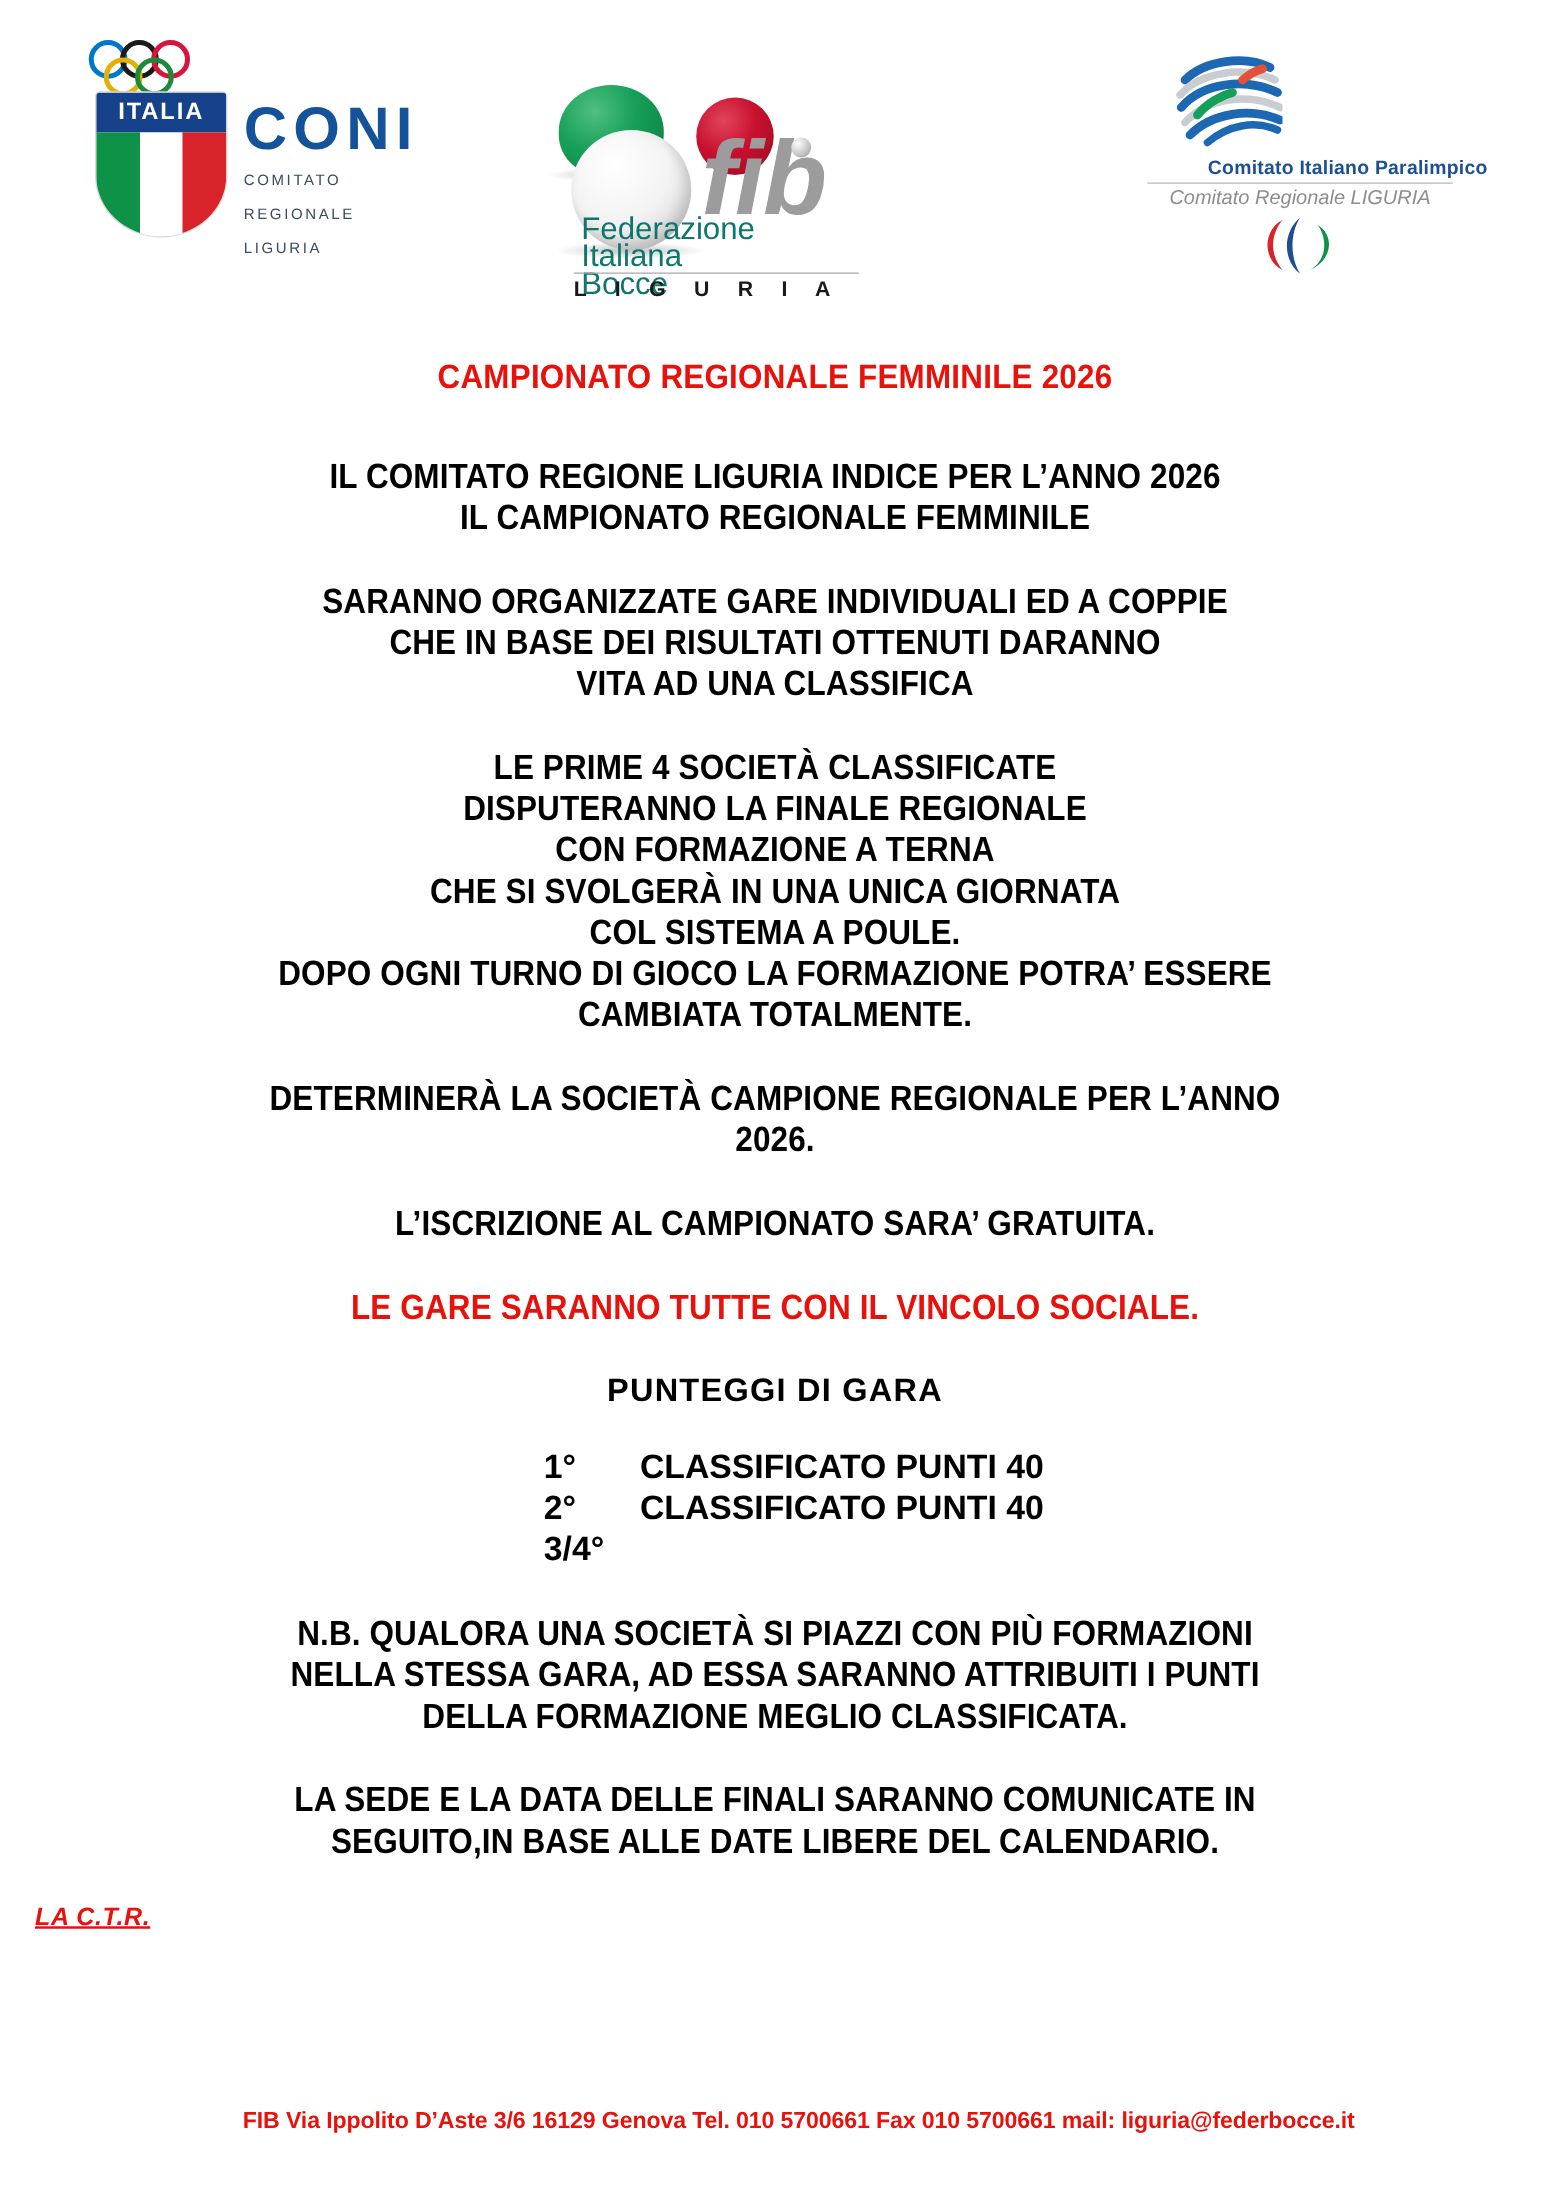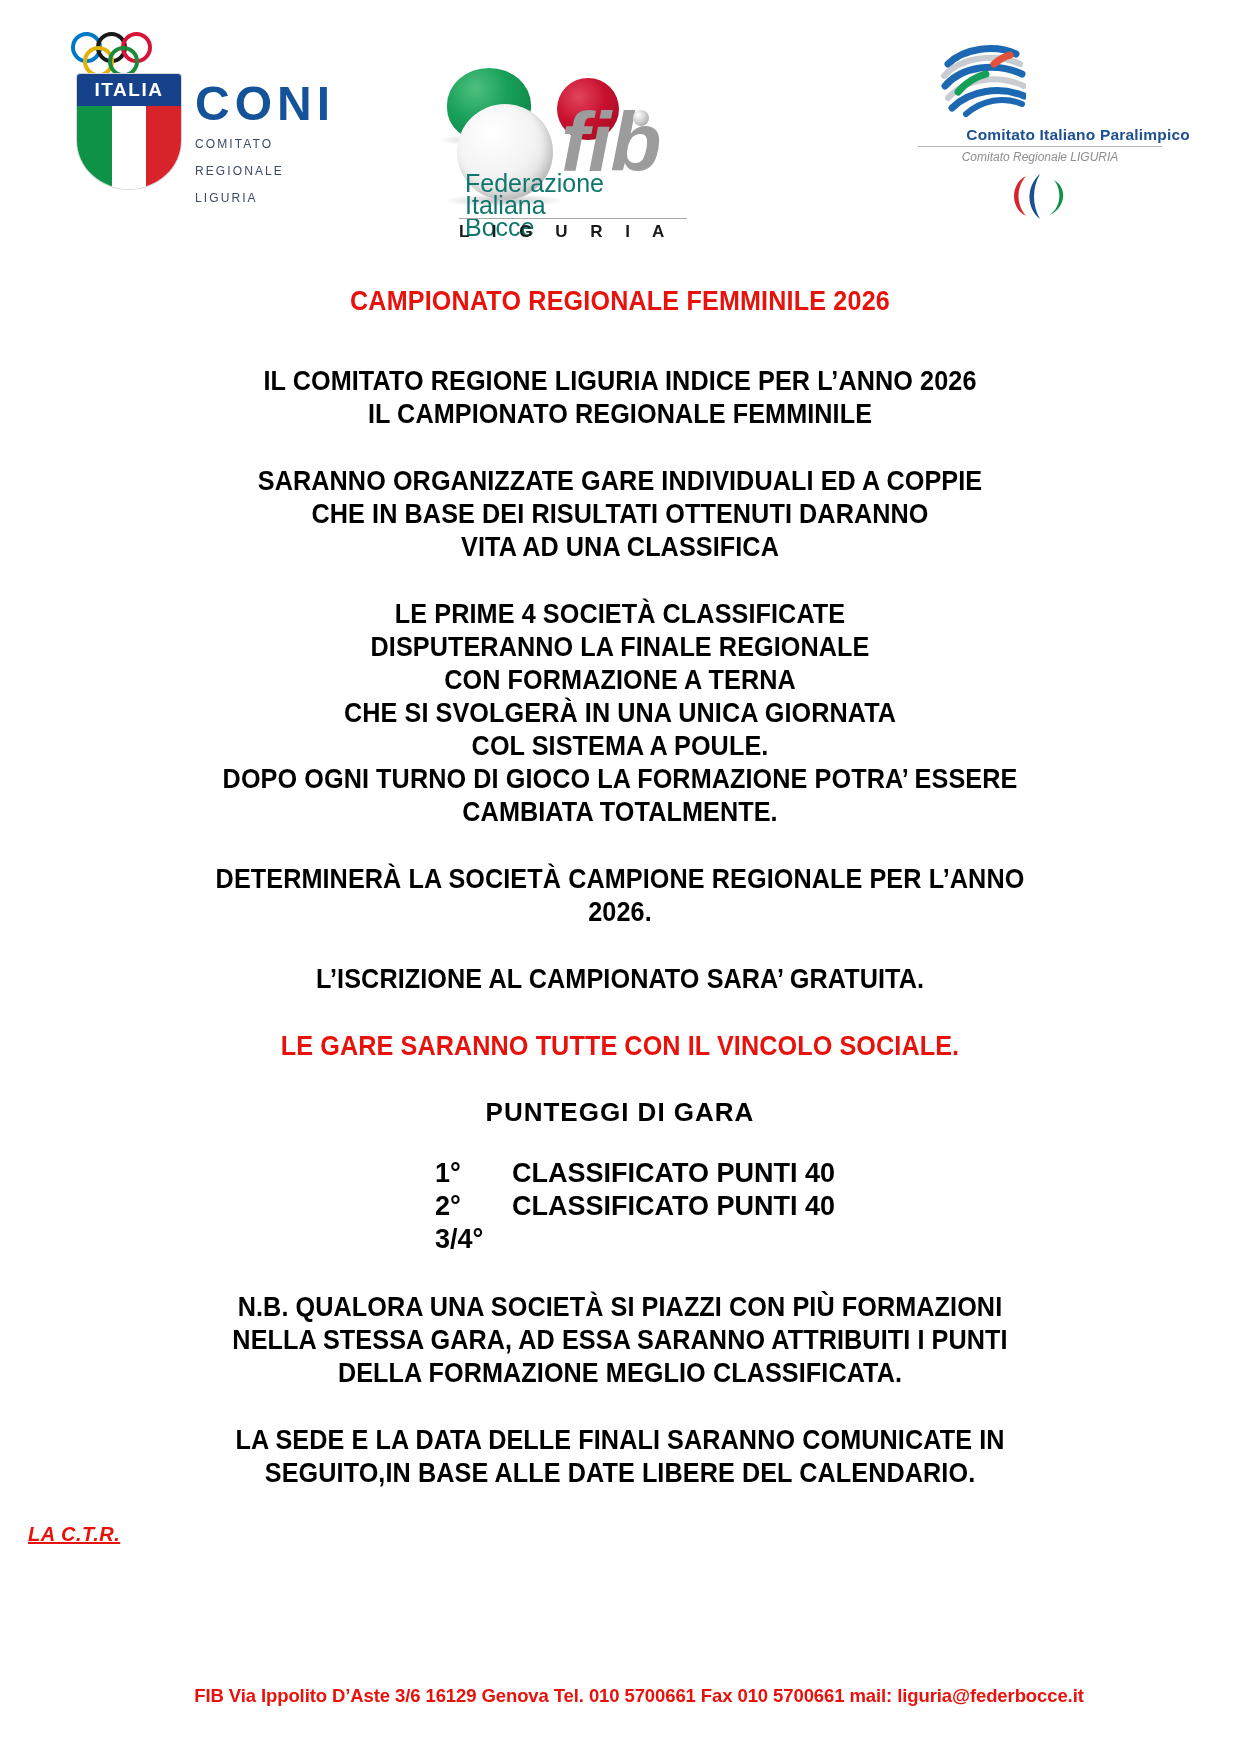--- a/index.html
+++ b/index.html
@@ -238,21 +238,21 @@
     width: 244px;
     height: 1px;
     background: #b6b6b6;
   }
   .cip-sub {
     position: absolute;
     left: 0;
     top: 108px;
     width: 300px;
     text-align: center;
-    font-size: 12px;
+    font-size: 16px;
     font-style: italic;
     color: #8d8d8d;
   }
   .agitos {
     position: absolute;
     left: 110px;
     top: 132px;
     width: 78px;
     height: 46px;
   }

